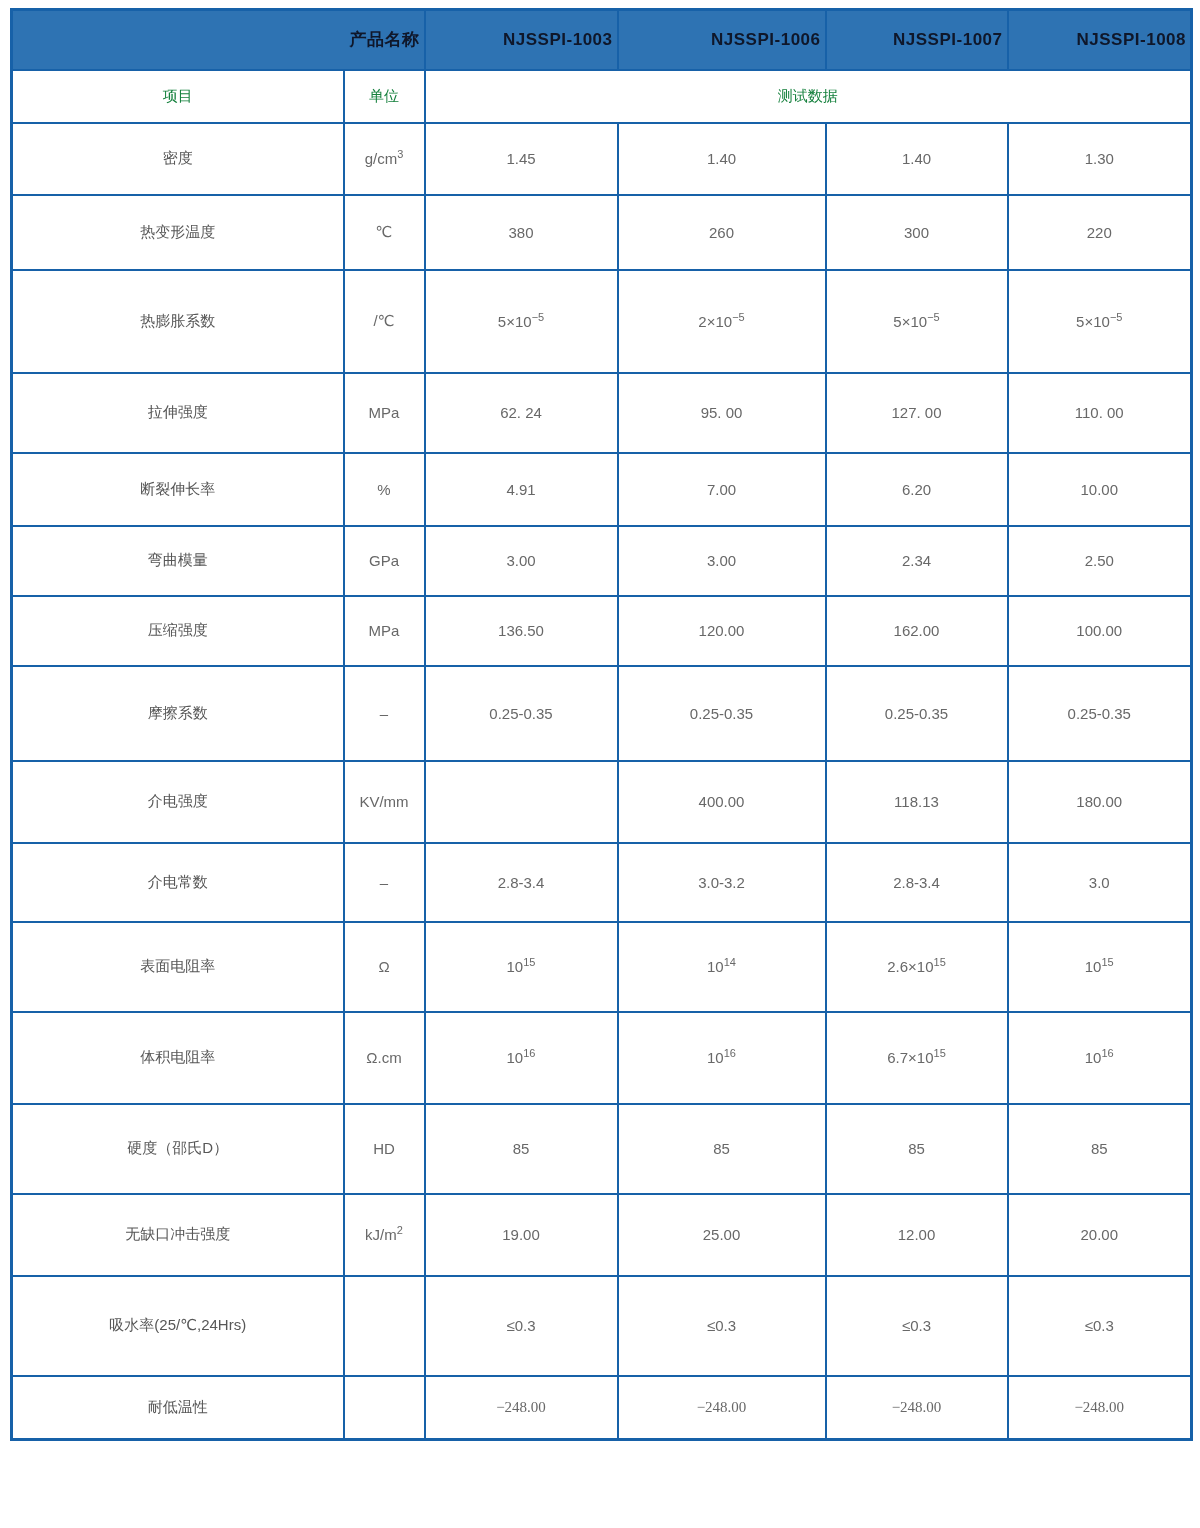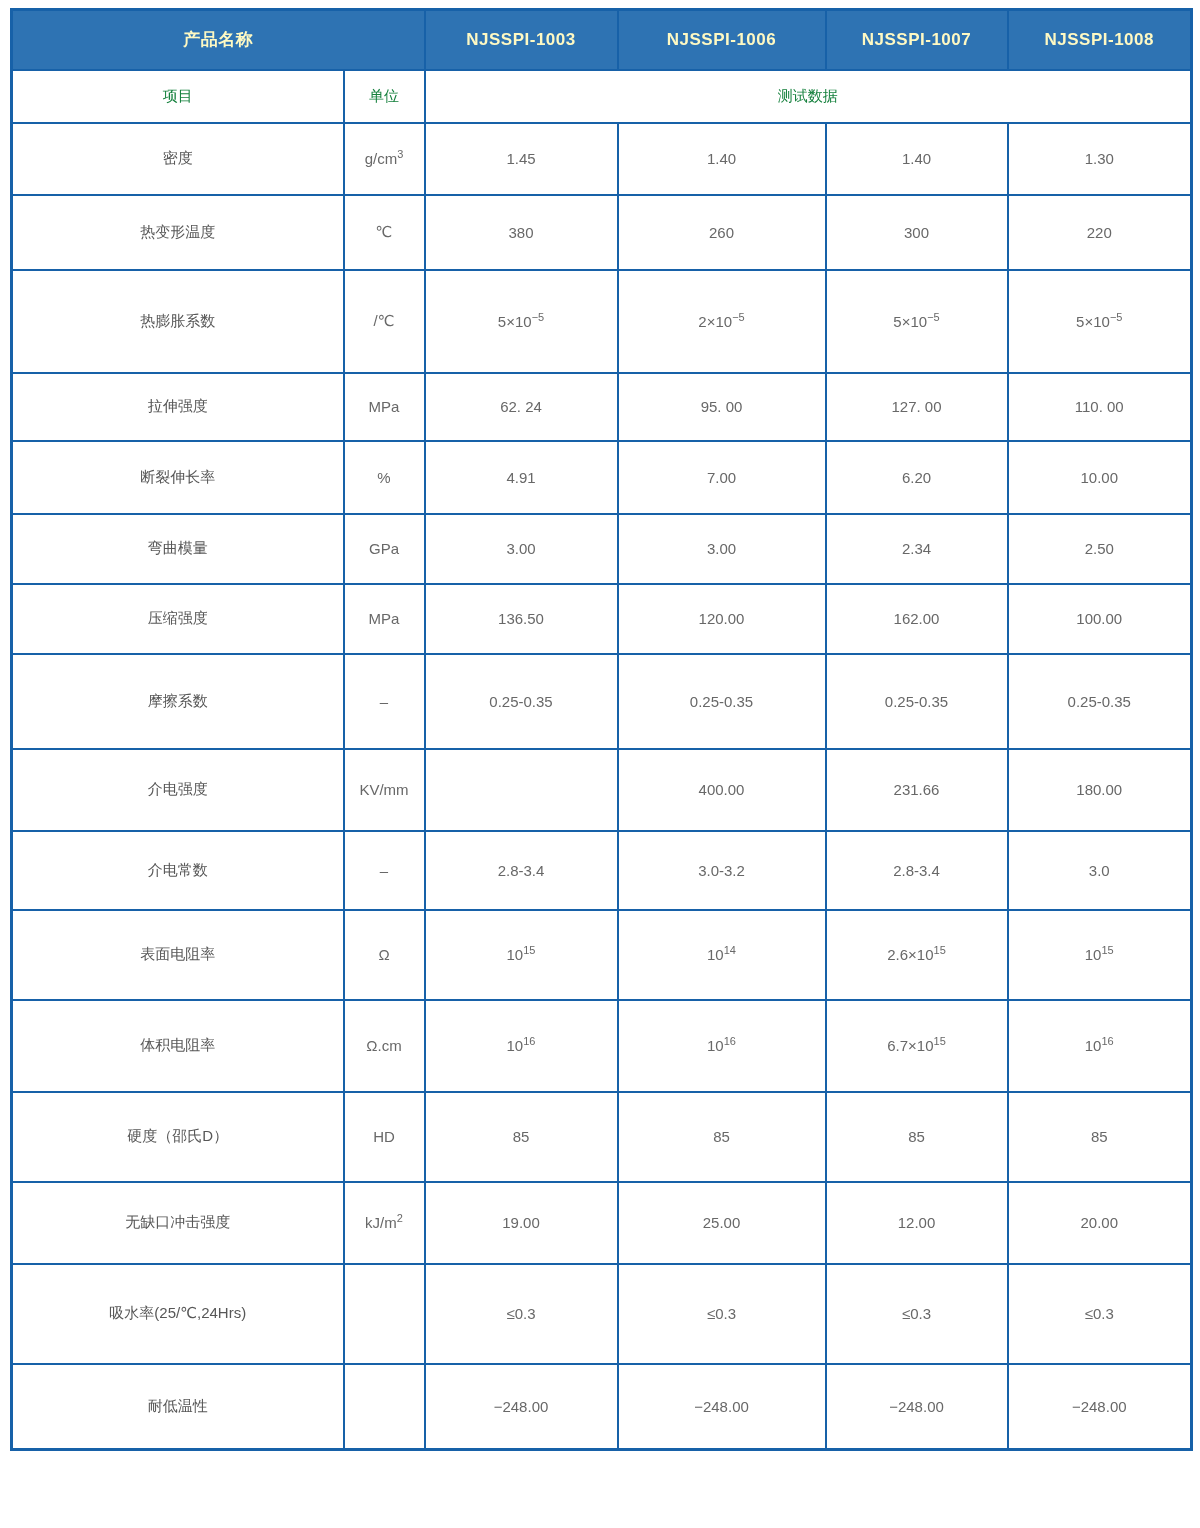--- a/index.html
+++ b/index.html
@@ -21,25 +21,26 @@
   }
   th,td{
     border:2px solid #1761A8;
     text-align:center;
     vertical-align:middle;
     padding:0 4px;
     box-sizing:border-box;
   }
   th.product{
     background:#2E73B3;
-    color:#fef9c3;
+    color:#0f172a;
     font-weight:bold;
     font-size:17px;
     letter-spacing:0.5px;
     height:60px;
+    text-align:right;
   }
   tr.subheader td{
     color:#15803d;
     font-size:15px;
     height:53px;
   }
   tbody td{
     font-size:15px;
     color:#686868;
   }
@@ -96,21 +97,21 @@
           <td>220</td>
         </tr>
         <tr style="height: 103px; margin-top: 27px;">
           <td class="item">热膨胀系数</td>
           <td class="unit">/℃</td>
           <td><span>5×10</span><sup>−5</sup></td>
           <td><span>2×10</span><sup>−5</sup></td>
           <td><span>5×10</span><sup>−5</sup></td>
           <td><span>5×10</span><sup>−5</sup></td>
         </tr>
-        <tr style="height: 68px;">
+        <tr style="height: 80px;">
           <td class="item">拉伸强度</td>
           <td class="unit">MPa</td>
           <td>62. 24</td>
           <td>95. 00</td>
           <td>127. 00</td>
           <td>110. 00</td>
         </tr>
         <tr style="height: 73px;">
           <td class="item">断裂伸长率</td>
           <td class="unit">%</td>
@@ -141,21 +142,21 @@
           <td>0.25-0.35</td>
           <td>0.25-0.35</td>
           <td>0.25-0.35</td>
           <td>0.25-0.35</td>
         </tr>
         <tr style="height: 82px;">
           <td class="item">介电强度</td>
           <td class="unit">KV/mm</td>
           <td></td>
           <td>400.00</td>
-          <td>231.66</td>
+          <td>118.13</td>
           <td>180.00</td>
         </tr>
         <tr style="height: 79px;">
           <td class="item">介电常数</td>
           <td class="unit">–</td>
           <td>2.8-3.4</td>
           <td>3.0-3.2</td>
           <td>2.8-3.4</td>
           <td>3.0</td>
         </tr>
@@ -192,21 +193,21 @@
           <td>20.00</td>
         </tr>
         <tr style="height: 100px;">
           <td class="item">吸水率(25/℃,24Hrs)</td>
           <td class="unit"></td>
           <td>≤0.3</td>
           <td>≤0.3</td>
           <td>≤0.3</td>
           <td>≤0.3</td>
         </tr>
-        <tr style="height: 86px;">
+        <tr style="height: 64px; font-family: Liberation Serif, serif;">
           <td class="item">耐低温性</td>
           <td class="unit"></td>
           <td>−248.00</td>
           <td>−248.00</td>
           <td>−248.00</td>
           <td>−248.00</td>
         </tr>
       </tbody>
   </table>
 </div>

